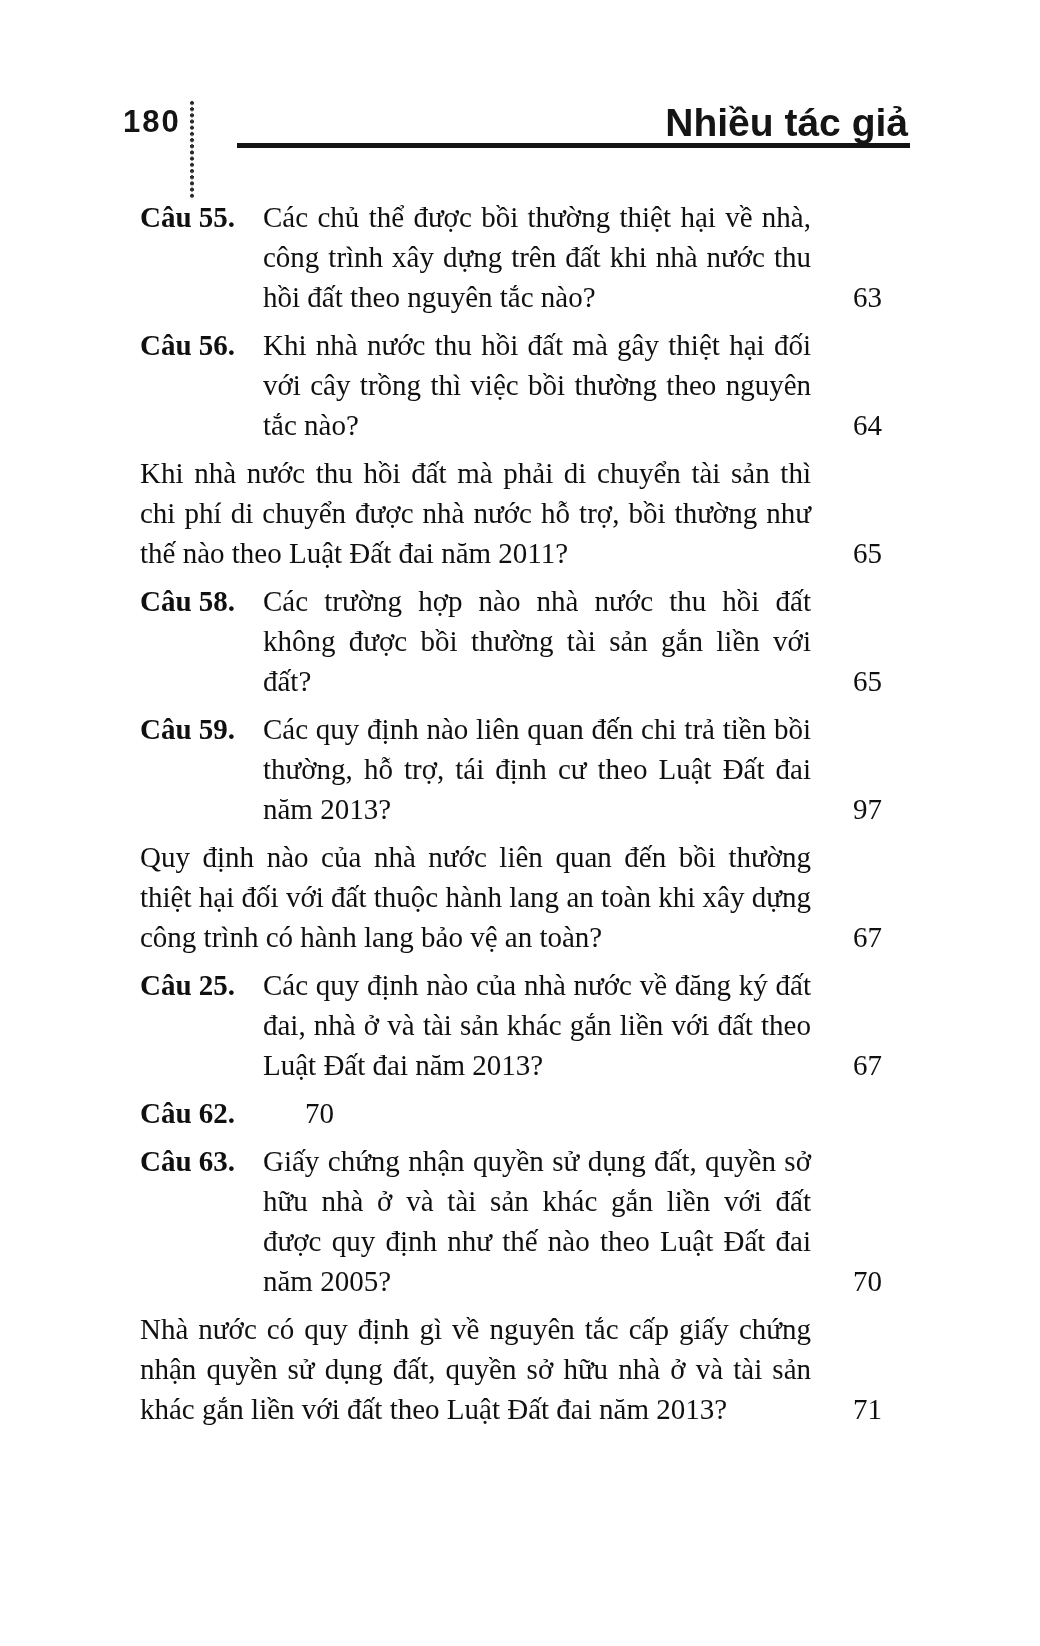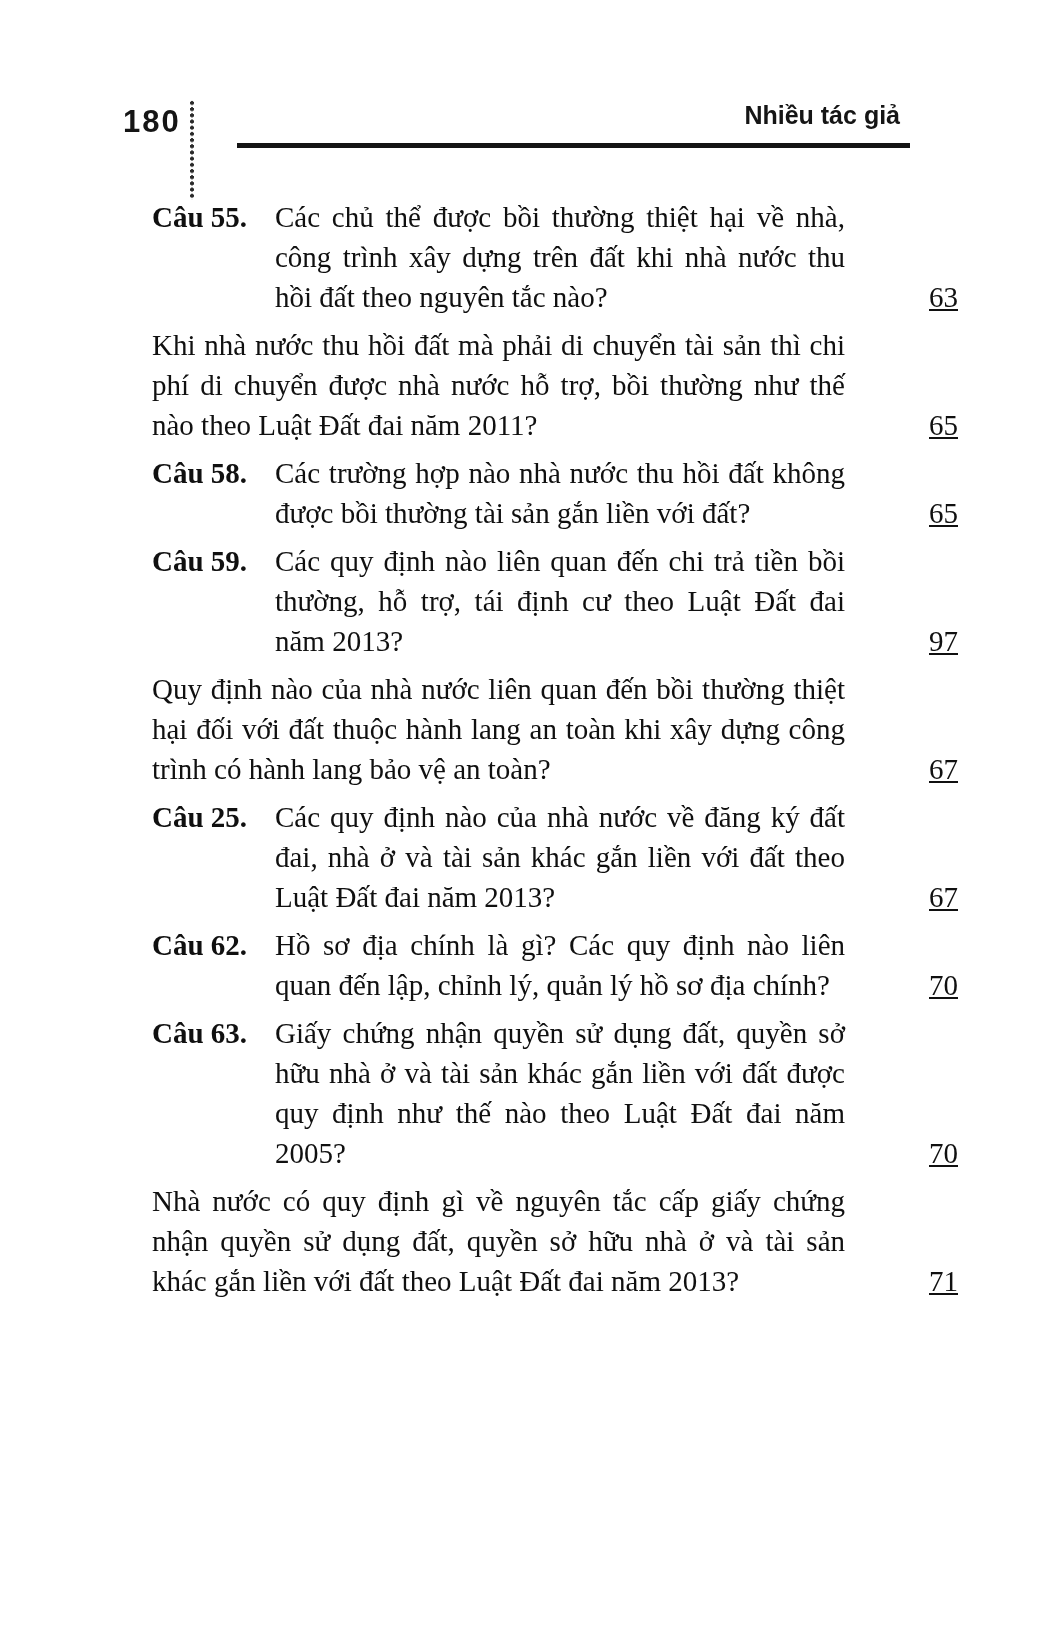--- a/index.html
+++ b/index.html
@@ -37,40 +37,39 @@
     left: 189px;
     top: 100px;
     width: 6px;
     height: 100px;
     background-image: radial-gradient(circle at 3px 3px, #2a2a2a 1.7px, rgba(0,0,0,0) 2.2px);
     background-size: 6px 6.2px;
     background-repeat: repeat-y;
   }
   .running-head {
     position: absolute;
-    right: 140px;
+    right: 132px;
     top: 101px;
     font-family: "Liberation Sans", sans-serif;
-    font-size: 25px;
+    font-size: 39px;
     font-weight: bold;
     color: #151515;
   }
   .header-rule {
     position: absolute;
     left: 237px;
     right: 130px;
     top: 143px;
     height: 5px;
     background: #141414;
   }
 
   
   .toc {
-    padding: 2px 82px 0 140px;
-    margin-left: 12px;
+    padding: 2px 116px 0 140px;
   }
   .entry {
     display: flex;
     align-items: stretch;
     margin-bottom: 8px;
     font-size: 29px;
     line-height: 40px;
   }
   .entry-label {
     flex: none;
@@ -78,42 +77,46 @@
     font-weight: bold;
     white-space: nowrap;
   }
   .entry-text {
     flex: 1 1 auto;
     text-align: justify;
   }
   .entry-page {
     flex: none;
     width: 113px;
-    text-align: right;
+    text-align: center;
     align-self: flex-end;
-    text-decoration: underline;
   }
 </style>
 </head>
 <body>
 
 <header class="page-header">
   <span class="folio">180</span>
   <span class="dotted-rule"></span>
   <span class="running-head">Nhiều tác giả</span>
   <span class="header-rule"></span>
 </header>
 
 <main class="toc" id="toc">
   <div class="entry">
     <span class="entry-label">Câu 55.</span>
     <span class="entry-text">Các chủ thể được bồi thường thiệt hại về nhà, công trình xây dựng trên đất khi nhà nước thu hồi đất theo nguyên tắc nào?</span>
     <span class="entry-page">63</span>
   </div>
 
+  <div class="entry">
+    <span class="entry-label">Câu 56.</span>
+    <span class="entry-text">Khi nhà nước thu hồi đất mà gây thiệt hại đối với cây trồng thì việc bồi thường theo nguyên tắc nào?</span>
+    <span class="entry-page">64</span>
+  </div>
 
   <div class="entry">
     <span class="entry-text">Khi nhà nước thu hồi đất mà phải di chuyển tài sản thì chi phí di chuyển được nhà nước hỗ trợ, bồi thường như thế nào theo Luật Đất đai năm 2011?</span>
     <span class="entry-page">65</span>
   </div>
 
   <div class="entry">
     <span class="entry-label">Câu 58.</span>
     <span class="entry-text">Các trường hợp nào nhà nước thu hồi đất không được bồi thường tài sản gắn liền với đất?</span>
     <span class="entry-page">65</span>
@@ -131,21 +134,20 @@
   </div>
 
   <div class="entry">
     <span class="entry-label">Câu 25.</span>
     <span class="entry-text">Các quy định nào của nhà nước về đăng ký đất đai, nhà ở và tài sản khác gắn liền với đất theo Luật Đất đai năm 2013?</span>
     <span class="entry-page">67</span>
   </div>
 
   <div class="entry">
     <span class="entry-label">Câu 62.</span>
-    <span class="entry-text">Hồ sơ địa chính là gì? Các quy định nào liên quan đến lập, chỉnh lý, quản lý hồ sơ địa chính?</span>
     <span class="entry-page">70</span>
   </div>
 
   <div class="entry">
     <span class="entry-label">Câu 63.</span>
     <span class="entry-text">Giấy chứng nhận quyền sử dụng đất, quyền sở hữu nhà ở và tài sản khác gắn liền với đất được quy định như thế nào theo Luật Đất đai năm 2005?</span>
     <span class="entry-page">70</span>
   </div>
 
   <div class="entry">

